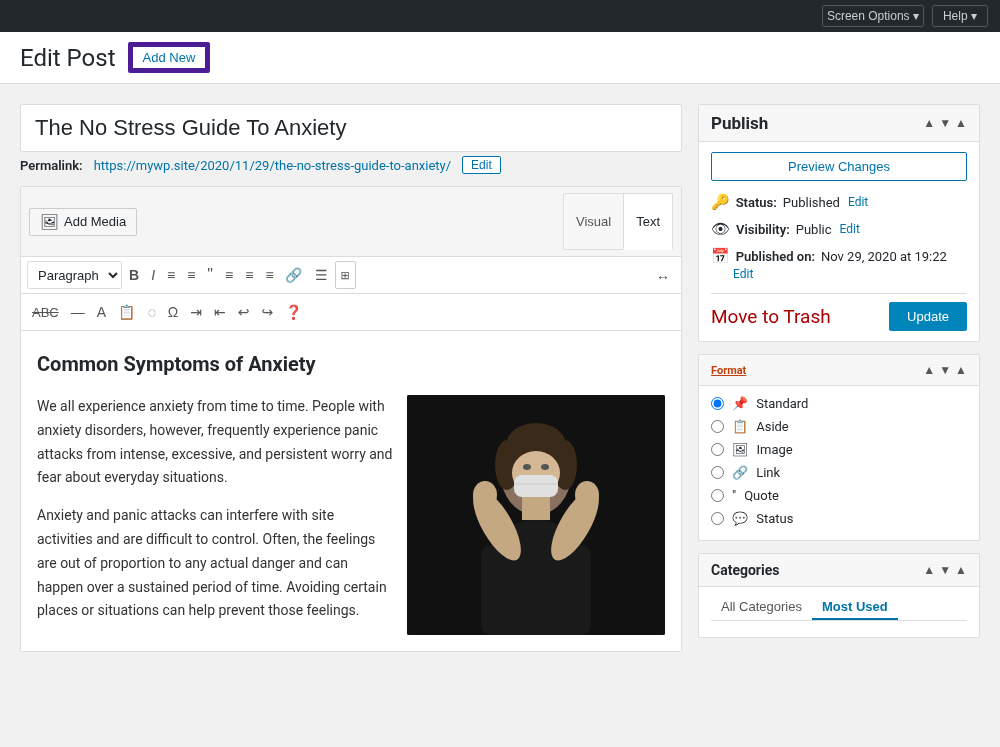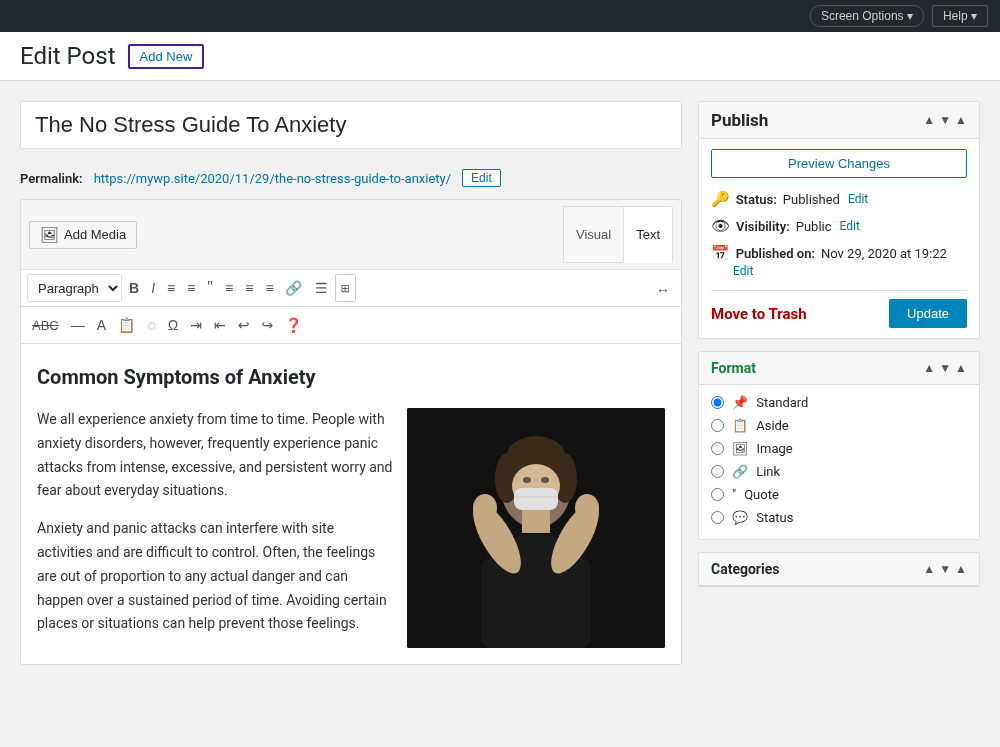--- a/index.html
+++ b/index.html
@@ -2,39 +2,39 @@
 <html><head>
   <meta charset="utf-8">
   <style>
     * { box-sizing: border-box; margin: 0; padding: 0; }
     body { font-family: -apple-system, BlinkMacSystemFont, 'Segoe UI', Roboto, sans-serif; font-size: 13px; background: #f1f1f1; color: #23282d; }
   </style>
 </head>
 <body>
 
 <div style="background:#23282d; height:32px; display:flex; align-items:center; justify-content:flex-end; padding:0 12px; gap:8px;">
-  <button style="background:#23282d; border:1px solid #555; color:#ccc; font-size:12px; padding:3px 10px; cursor:pointer; border-radius:10px;">
+  <button style="background:#23282d; border:1px solid #555; color:#ccc; font-size:12px; padding:3px 4px; cursor:pointer; border-radius:2px;">
     <span>Screen Options</span> ▾
   </button>
   <button style="background:#23282d; border:1px solid #555; color:#ccc; font-size:12px; padding:3px 10px; cursor:pointer; border-radius:2px;">
     <span>Help</span> ▾
   </button>
 </div>
 
 <div style="background:#fff; padding:10px 20px; border-bottom:1px solid #ddd; display:flex; align-items:center; gap:12px;">
   <h1 style="font-size:24px; font-weight:400; color:#23282d;">Edit Post</h1>
-  <button style="border:2px solid #4c1d95; color:#0073aa; background:#fff; padding:3px 10px; font-size:13px; cursor:pointer; border-radius:2px;">Add New</button>
+  <button style="border:5px solid #4c1d95; color:#0073aa; background:#fff; padding:3px 10px; font-size:13px; cursor:pointer; border-radius:2px;">Add New</button>
 </div>
 
 <div style="display:flex; padding:20px; gap:16px; align-items:flex-start;">
 
   <div style="flex:1; min-width:0;">
 
     
-    <input type="text" style="width: 100%; border: 1px solid rgb(221, 221, 221); padding: 10px 14px; font-size: 22px; color: rgb(35, 40, 45); border-radius: 2px; margin-bottom: 20px; outline: none;" value="The No Stress Guide To Anxiety">
+    <input type="text" style="width: 100%; border: 1px solid rgb(221, 221, 221); padding: 10px 14px; font-size: 22px; color: rgb(35, 40, 45); border-radius: 2px; margin-bottom: 4px; outline: none;" value="The No Stress Guide To Anxiety">
 
     
     <div style="font-size:13px; color:#555; margin-bottom:12px; display:flex; align-items:center; gap:11px; flex-wrap:wrap;">
       <span style="font-weight:600; color:#23282d;">Permalink:</span>
       <a href="#" style="color:#0073aa; text-decoration:none; font-size:13px;">https://mywp.site/2020/11/29/the-no-stress-guide-to-anxiety/</a>
       <button style="border:1px solid #0073aa; color:#0073aa; background:#fff; padding:1px 8px; font-size:12px; cursor:pointer; border-radius:2px;">Edit</button>
     </div>
 
     
     <div style="border:1px solid #ddd; border-radius:2px; background:#fff;">
@@ -161,29 +161,29 @@
             <div style="display:flex; align-items:center; gap:6px;">
               <span style="font-size:15px;">📅</span>
               <span style="font-weight:600;">Published on:</span>
               <span>Nov 29, 2020 at 19:22</span>
             </div>
             <a href="#" style="color:#0073aa; text-decoration:none; font-size:12px; margin-left:22px; display:block; margin-top:2px;">Edit</a>
           </div>
         </div>
 
         <div style="display:flex; align-items:center; justify-content:space-between; padding-top:8px; border-top:1px solid #ddd;">
-          <a href="#" style="color:#a00; text-decoration:none; font-size:15px;font-weight:bold;">Move to Trash</a>
+          <a href="#" style="color:#a00; text-decoration:none; font-size:19px;">Move to Trash</a>
           <button style="background:#0085ba; color:#fff; border:none; padding:7px 18px; font-size:13px; cursor:pointer; border-radius:2px;">Update</button>
         </div>
       </div>
     </div>
 
     <div style="background:#fff; border:1px solid #ddd; border-radius:2px;">
       <div style="display:flex; align-items:center; justify-content:space-between; padding:8px 12px; border-bottom:1px solid #ddd; background:#f7f7f7;">
-        <span style="font-size:14px; font-weight:700; color:#15803d;">Format</span>
+        <span style="font-size:11px; font-weight:700; color:#c2410c;text-decoration:underline;">Format</span>
         <div style="display:flex; gap:4px;">
           <button style="background:none; border:none; cursor:pointer; color:#555; font-size:12px;">▲</button>
           <button style="background:none; border:none; cursor:pointer; color:#555; font-size:12px;">▼</button>
           <button style="background:none; border:none; cursor:pointer; color:#555; font-size:12px;">▲</button>
         </div>
       </div>
       <div style="padding:10px 12px;">
         <div style="display:flex; align-items:center; gap:8px; margin-bottom:8px; font-size:13px;">
           <input type="radio" name="format" checked="" style="margin: 0px;">
           <span style="font-size:13px;">📌</span>
@@ -219,16 +219,22 @@
 
     <div style="background:#fff; border:1px solid #ddd; border-radius:2px;">
       <div style="display:flex; align-items:center; justify-content:space-between; padding:8px 12px; border-bottom:1px solid #ddd; background:#f7f7f7;">
         <span style="font-size:14px; font-weight:700; color:#23282d;">Categories</span>
         <div style="display:flex; gap:4px;">
           <button style="background:none; border:none; cursor:pointer; color:#555; font-size:12px;">▲</button>
           <button style="background:none; border:none; cursor:pointer; color:#555; font-size:12px;">▼</button>
           <button style="background:none; border:none; cursor:pointer; color:#555; font-size:12px;">▲</button>
         </div>
       </div>
+      <div style="padding:8px 12px;">
+        <div style="display:flex; border-bottom:1px solid #ddd; margin-bottom:8px;">
+          <button style="padding:4px 10px; font-size:13px; cursor:pointer; border:none; background:none; color:#555; border-bottom:2px solid transparent;">All Categories</button>
+          <button style="padding:4px 10px; font-size:13px; cursor:pointer; border:none; background:none; color:#0073aa; font-weight:600; border-bottom:2px solid #0073aa;">Most Used</button>
+        </div>
+      </div>
     </div>
 
   </div>
 </div>
 
 </body></html>

